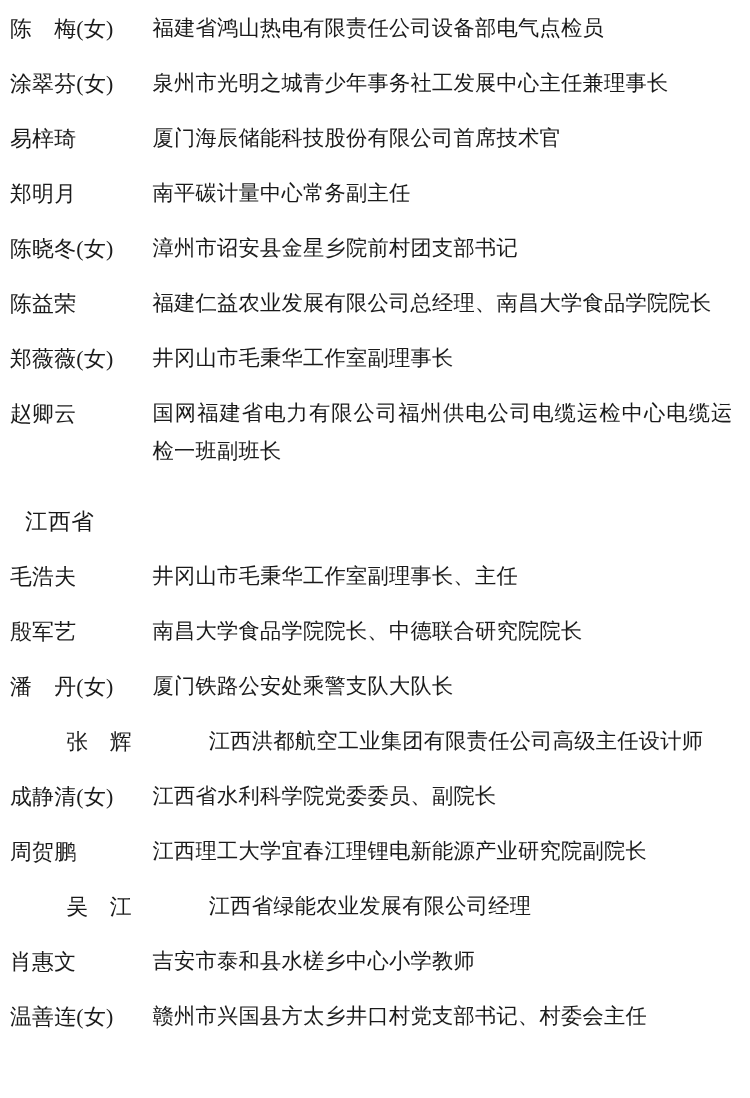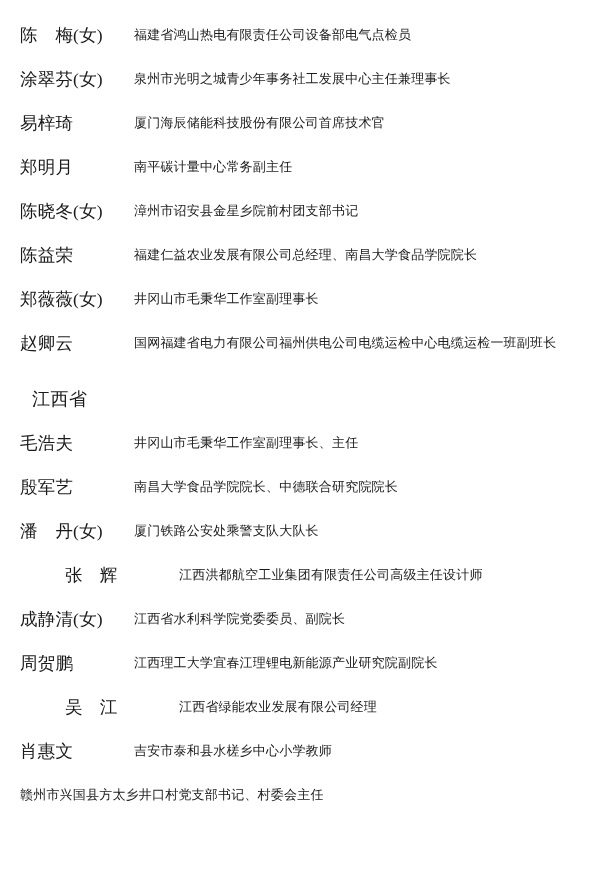--- a/index.html
+++ b/index.html
@@ -11,21 +11,21 @@
     width: 600px;
     height: 878px;
     font-family: "Liberation Serif", "DejaVu Serif", serif;
     color: #1a1a1a;
     overflow: hidden;
   }
   .page {
     position: relative;
     width: 600px;
     height: 878px;
-    padding: 12px;
+    padding: 0;
     box-sizing: border-box;
     border-radius: 22px;
   }
   .list {
     padding: 0 14px 0 8px;
   }
   .entry {
     display: flex;
     align-items: flex-start;
     margin-bottom: 14px;
@@ -41,21 +41,21 @@
   
   .entry .name.spread {
     display: inline-block;
     margin-left: 45px;
   }
   .entry .name.spread .ch1 {
     margin-right: 17px;
   }
   .entry .desc {
     flex: 1 1 auto;
-    font-size: 13px;
+    font-size: 17px;
     line-height: 30px;
     letter-spacing: 0.2px;
     text-align: justify;
   }
   .section-heading {
     font-size: 18px;
     font-weight: normal;
     line-height: 30px;
     margin: 26px 0 14px 4px;
     padding-left: 8px;
@@ -137,17 +137,18 @@
       <div class="name spread">
         <span class="ch1">吴</span><span>江</span>
       </div>
       <div class="desc">江西省绿能农业发展有限公司经理</div>
     </div>
     <div class="entry">
       <div class="name">肖惠文</div>
       <div class="desc">吉安市泰和县水槎乡中心小学教师</div>
     </div>
     <div class="entry">
+      <div class="name">温善连(女)</div>
       <div class="desc">赣州市兴国县方太乡井口村党支部书记、村委会主任</div>
     </div>
 
   </div>
 </div>
 
 </body></html>

